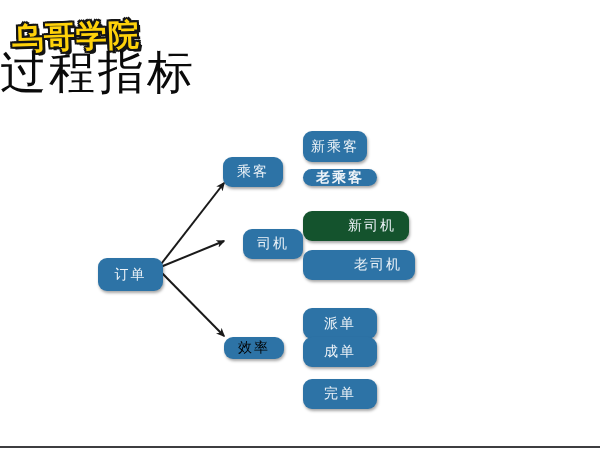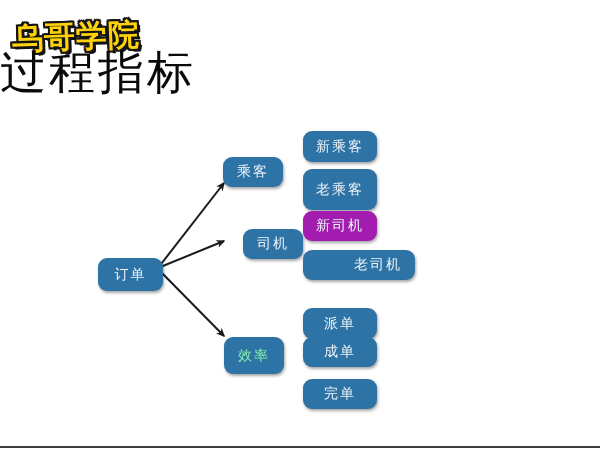--- a/index.html
+++ b/index.html
@@ -85,24 +85,24 @@
     </defs>
   <line x1="158" y1="268" x2="224" y2="183" stroke="#1a1a1a" stroke-width="2" marker-end="url(#arrowhead)"></line>
       <line x1="158" y1="268" x2="224" y2="241" stroke="#1a1a1a" stroke-width="2" marker-end="url(#arrowhead)"></line>
       <line x1="158" y1="269" x2="224" y2="336" stroke="#1a1a1a" stroke-width="2" marker-end="url(#arrowhead)"></line>
     </svg>
 
   <div>
       <div class="node root" style="left: 98px; top: 258px; width: 65px; height: 33px; background: rgb(45, 115, 166); color: rgb(237, 243, 248);">订单</div>
       <div class="node branch" style="left: 223px; top: 157px; width: 60px; height: 30px; background: rgb(45, 115, 166); color: rgb(237, 243, 248);">乘客</div>
       <div class="node branch" style="left: 223px; top: 229px; width: 60px; height: 30px; background: rgb(45, 115, 166); color: rgb(237, 243, 248); margin-left: 20px;">司机</div>
-      <div class="node branch" style="left: 224px; top: 337px; width: 60px; height: 37px; background: rgb(45, 115, 166); color: #86efac;">效率</div>
-      <div class="node leaf" style="left: 303px; top: 131px; width: 74px; height: 31px; background: rgb(45, 115, 166); color: rgb(237, 243, 248);">新乘客</div>
-      <div class="node leaf" style="left: 303px; top: 169px; width: 74px; height: 41px; background: rgb(45, 115, 166); color: rgb(237, 243, 248);">老乘客</div>
-      <div class="node leaf" style="left: 303px; top: 211px; width: 74px; height: 30px; background: #a21caf; color: rgb(237, 243, 248);">新司机</div>
+      <div class="node branch" style="left: 224px; top: 337px; width: 60px; height: 22px; background: rgb(45, 115, 166); color: #000000;">效率</div>
+      <div class="node leaf" style="left: 303px; top: 131px; width: 64px; height: 31px; background: rgb(45, 115, 166); color: rgb(237, 243, 248);">新乘客</div>
+      <div class="node leaf" style="left: 303px; top: 169px; width: 74px; height: 17px; background: rgb(45, 115, 166); color: rgb(237, 243, 248); font-weight: bold;">老乘客</div>
+      <div class="node leaf" style="left: 303px; top: 211px; width: 74px; height: 30px; background: #14532d; color: rgb(237, 243, 248); padding-left: 32px;">新司机</div>
       <div class="node leaf" style="left: 303px; top: 250px; width: 74px; height: 30px; background: rgb(45, 115, 166); color: rgb(237, 243, 248); padding-left: 38px;">老司机</div>
       <div class="node leaf" style="left: 303px; top: 292px; width: 74px; height: 31px; background: rgb(45, 115, 166); color: rgb(237, 243, 248); margin-top: 16px;">派单</div>
       <div class="node leaf" style="left: 303px; top: 337px; width: 74px; height: 30px; background: rgb(45, 115, 166); color: rgb(237, 243, 248);">成单</div>
       <div class="node leaf" style="left: 303px; top: 379px; width: 74px; height: 30px; background: rgb(45, 115, 166); color: rgb(237, 243, 248);">完单</div>
     </div>
 
   <div class="footer-line" style="background: rgb(61, 61, 64);"></div>
 
 </div>
 

